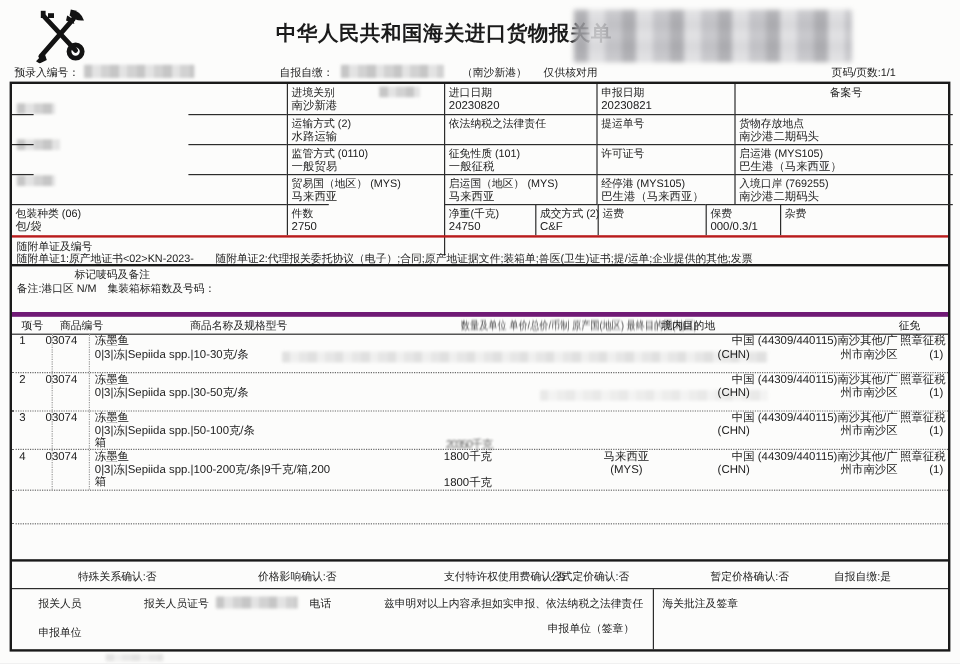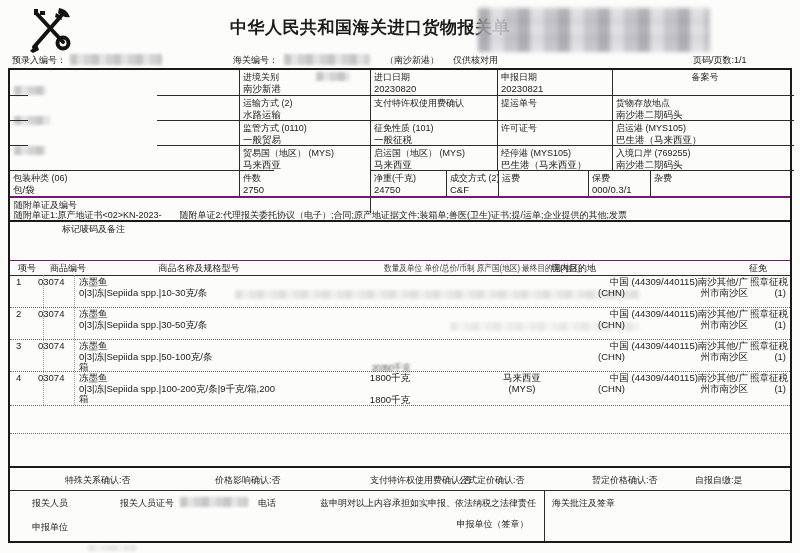--- a/index.html
+++ b/index.html
@@ -44,21 +44,21 @@
     <path d="M30,8 q5,2 6,7 l-7,-3 z" fill="#131313"></path>
     <rect x="8" y="4" width="4" height="6" fill="#131313"></rect>
     <rect x="14" y="6" width="5" height="4" fill="#131313"></rect>
     <path d="M4,46 l7,-7 l2,6 l-6,3 z" fill="#131313"></path>
   </svg>
   <div id="title" class="abs" style="left:200px;top:16px;width:340px;">中华人民共和国海关进口货物报关单</div>
   <div class="abs stamp" style="left:478px;top:8px;width:232px;height:44px;"></div>
 
   <div class="abs lab" style="left:12px;top:55px;">预录入编号：</div>
   <div class="abs chip" style="left:70px;top:54px;width:92px;height:11px;"></div>
-  <div class="abs lab" style="left:233px;top:55px;">海关编号：</div>
+  <div class="abs lab" style="left:233px;top:55px;">自报自缴：</div>
   <div class="abs chip" style="left:284px;top:54px;width:86px;height:11px;"></div>
   <div class="abs lab" style="left:385px;top:55px;">（南沙新港）</div>
   <div class="abs lab" style="left:453px;top:55px;">仅供核对用</div>
   <div class="abs lab" style="left:693px;top:55px;">页码/页数:1/1</div>
 
   <div id="form">
 
     <div class="sec" style="top:0;height:126px;">
 
       <div class="cell" style="left:0;top:0;width:229px;height:100px;">
@@ -89,21 +89,21 @@
       <div class="cell bl" style="left:602px;top:0;width:182px;height:25px;text-align:center;">
         <div class="lab">备案号</div>
         <div class="val"></div>
       </div>
 
       <div class="cell bl bt" style="left:229px;top:25px;width:131px;height:25px;">
         <div class="lab">运输方式 (2)</div>
         <div class="val">水路运输</div>
       </div>
       <div class="cell bl bt" style="left:360px;top:25px;width:127px;height:25px;">
-        <div class="lab">支付特许权使用费确认</div>
+        <div class="lab">依法纳税之法律责任</div>
         <div class="val"></div>
       </div>
       <div class="cell bl bt" style="left:487px;top:25px;width:115px;height:25px;">
         <div class="lab">提运单号</div>
         <div class="val"></div>
       </div>
       <div class="cell bl bt" style="left:602px;top:25px;width:182px;height:25px;">
         <div class="lab">货物存放地点</div>
         <div class="val">南沙港二期码头</div>
       </div>
@@ -165,30 +165,31 @@
       <div class="cell bl bt" style="left:578px;top:100px;width:62px;height:26px;">
         <div class="lab">保费</div>
         <div class="val">000/0.3/1</div>
       </div>
       <div class="cell bl bt" style="left:640px;top:100px;width:144px;height:26px;">
         <div class="lab">杂费</div>
         <div class="val"></div>
       </div>
     </div>
 
-    <div class="sec" style="top:126px;height:24px;border-top:2px solid #701a75;">
+    <div class="sec" style="top:126px;height:24px;border-top:2px solid #b91c1c;">
       <div class="abs lab" style="left:4px;top:2px;">随附单证及编号</div>
       <div class="abs lab" style="left:4px;top:12px;">随附单证1:原产地证书&lt;02&gt;KN-2023-　　随附单证2:代理报关委托协议（电子）;合同;原产地证据文件;装箱单;兽医(卫生)证书;提/运单;企业提供的其他;发票</div>
     </div>
 
     <div class="sec" style="top:150px;height:40px;border-top:2px solid #1a1a1a;">
       <div class="abs lab" style="left:4px;top:2px;margin-left:48px;">标记唛码及备注</div>
-    </div>
-
-    <div class="sec" style="top:190px;height:206px;border-top:1px solid #701a75;">
+      <div class="abs lab" style="left:4px;top:13px;">备注:港口区 N/M　集装箱标箱数及号码：</div>
+    </div>
+
+    <div class="sec" style="top:190px;height:206px;border-top:4px solid #701a75;">
 
       <div class="abs" style="left:0;right:0;top:0;height:14px;border-bottom:1px solid #2c2c2c;">
         <div class="abs lab" style="left:8px;top:2px;">项号</div>
         <div class="abs lab" style="left:40px;top:2px;">商品编号</div>
         <div class="abs lab" style="left:69px;top:2px;width:240px;text-align:center;">商品名称及规格型号</div>
         <div class="abs lab hdr-garble" style="left:374px;top:2px;">数量及单位 单价/总价/币制 原产国(地区) 最终目的国(地区)</div>
         <div class="abs lab" style="left:541px;top:2px;">境内目的地</div>
         <div class="abs lab" style="left:739px;top:2px;">征免</div>
       </div>
 

